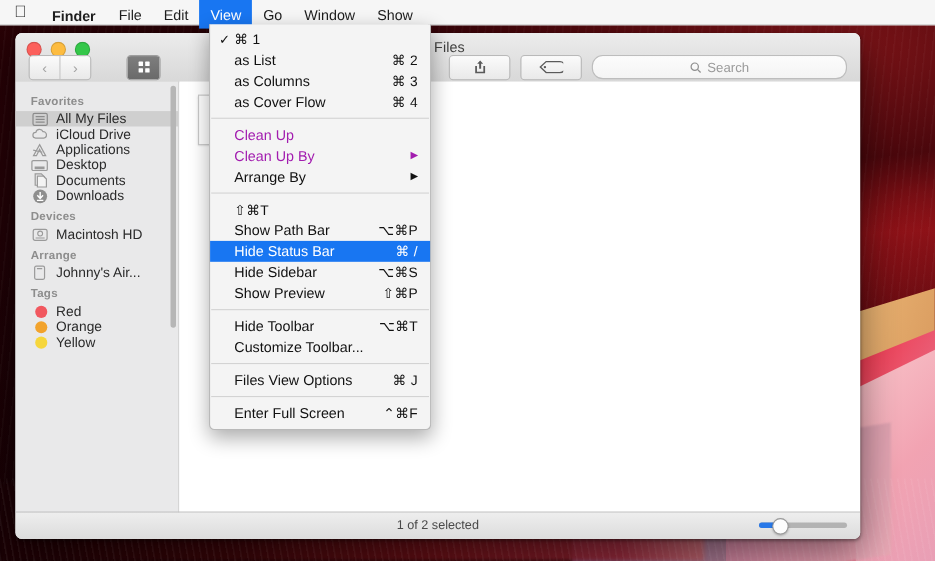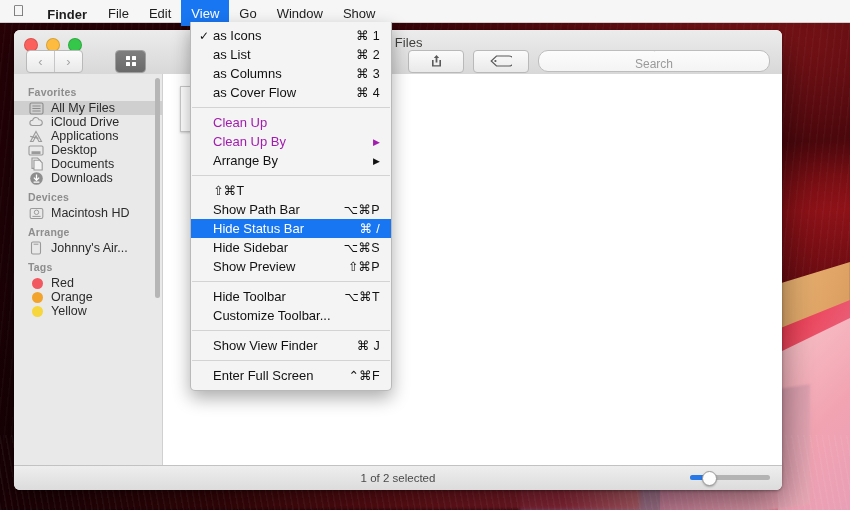--- a/index.html
+++ b/index.html
@@ -147,21 +147,21 @@
     border:1px solid #b9b9b9;border-radius:4px;
     background:linear-gradient(180deg,#fbfbfb,#e9e9e9);
     display:flex;align-items:center;justify-content:center;
     color:#5a5a5a;
   }
   .searchbox{
     width:230px;height:20px;border-radius:10px;
     border:1px solid #bdbdbd;
     background:linear-gradient(180deg,#fcfcfc,#f4f4f4);
     display:flex;align-items:center;justify-content:center;gap:5px;
-    color:#9a9a9a;font-size:12px;flex-direction:column;
+    color:#9a9a9a;font-size:12px;
   }
 
   
   #wbody{position:absolute;top:44px;left:0;right:0;bottom:24px;display:flex;}
   #sidebar{
     width:148px;flex:none;
     background:#e9e9ea;
     border-right:1px solid #d0d0d0;
     padding-top:6px;
     font-size:12.5px;color:#2b2b2b;
@@ -463,21 +463,20 @@
       <span>Window</span>
     </div>
   <div class="mb-item">
       <span>Show</span>
     </div>
 </div>
 
 <div id="viewmenu">
     <div class="mi">
       <span class="check">✓</span>
-      <span class="lbl">as Icons</span>
       <span class="key">⌘ 1</span>
     </div>
     <div class="mi">
       <span class="check"></span>
       <span class="lbl">as List</span>
       <span class="key">⌘ 2</span>
     </div>
     <div class="mi">
       <span class="check"></span>
       <span class="lbl">as Columns</span>
@@ -534,21 +533,21 @@
       <span class="lbl">Hide Toolbar</span>
       <span class="key">⌥⌘T</span>
     </div>
     <div class="mi">
       <span class="check"></span>
       <span class="lbl">Customize Toolbar...</span>
     </div>
     <div class="msep"></div>
     <div class="mi">
       <span class="check"></span>
-      <span class="lbl">Show View Finder</span>
+      <span class="lbl">Files View Options</span>
       <span class="key">⌘ J</span>
     </div>
     <div class="msep"></div>
     <div class="mi">
       <span class="check"></span>
       <span class="lbl">Enter Full Screen</span>
       <span class="key">⌃⌘F</span>
     </div>
   </div>
 

